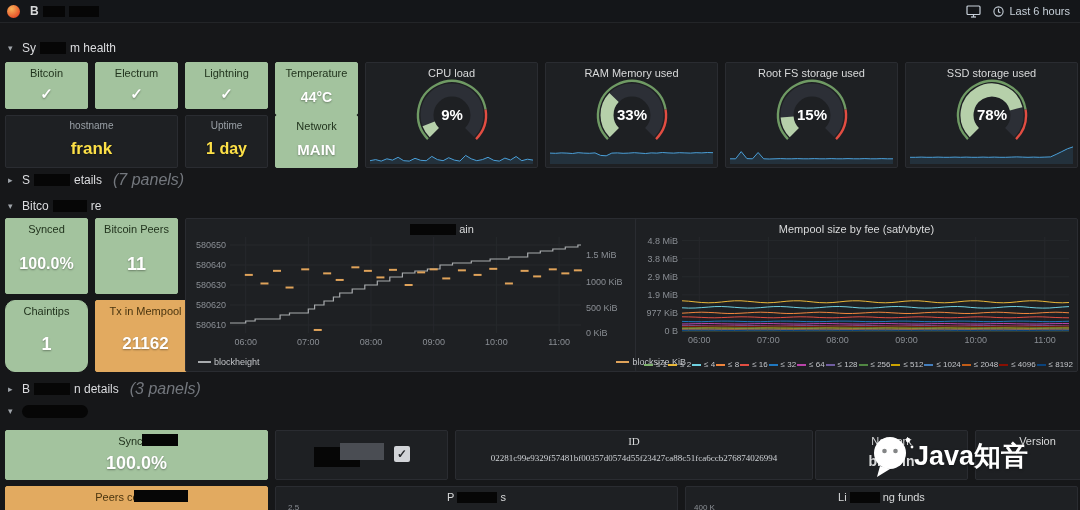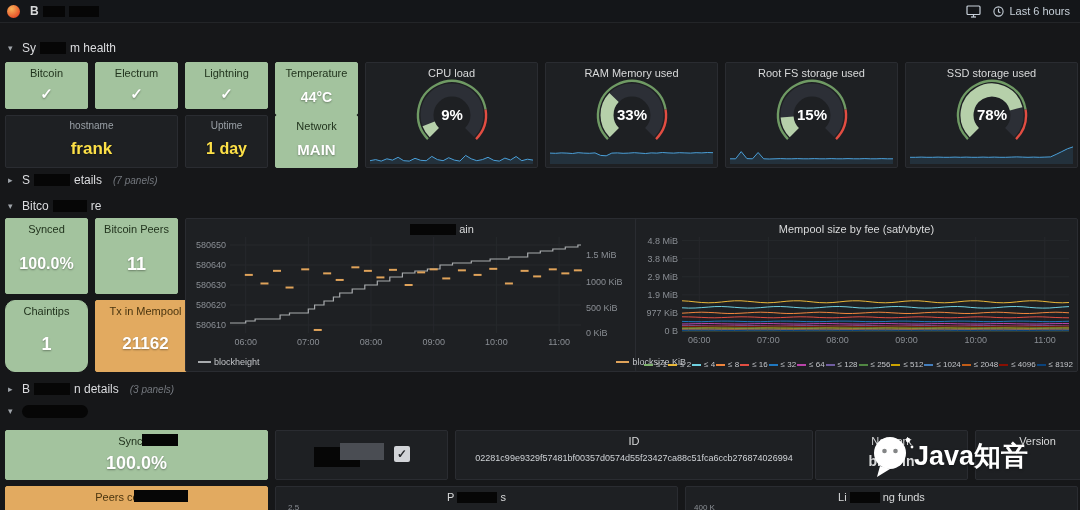--- a/index.html
+++ b/index.html
@@ -11,21 +11,21 @@
   .logo{width:13px;height:13px;border-radius:50%;margin-left:7px;
         background:radial-gradient(circle at 35% 30%,#f9b55a,#e8522a 72%);}
   .tb-title{display:flex;align-items:center;gap:4px;margin-left:10px;font-size:12px;
             font-weight:bold;color:#d8d9da;}
   .tb-right{margin-left:auto;display:flex;align-items:center;gap:12px;padding-right:10px;}
   .tb-btn{display:flex;align-items:center;gap:5px;color:#c7d0d9;font-size:11px;cursor:pointer;}
   
   .rowhead{position:absolute;display:flex;align-items:center;gap:6px;color:#dcdde0;
            font-size:12px;font-weight:500;cursor:pointer;height:16px;}
   .rowhead .caret{color:#9fa4aa;font-size:9px;width:8px;}
-  .rowhead .count{font-size:10px;font-style:italic;color:#73777d;font-weight:400;margin-left:5px;}
+  .rowhead .count{font-size:16px;font-style:italic;color:#73777d;font-weight:400;margin-left:5px;}
   
   .panel{position:absolute;background:#1e2023;border:1px solid #2a2c31;border-radius:2px;
          box-sizing:border-box;}
   .green{background:#a3c39e;border-color:#a3c39e;}
   .orange{background:#e2aa60;border-color:#e2aa60;}
   .stat{display:flex;flex-direction:column;align-items:center;}
   .stat .label{font-size:11px;margin-top:4px;white-space:nowrap;}
   .green .label{color:#22341e;}
   .orange .label{color:#4a350f;}
   .dark .label{color:#9aa0a6;font-size:10px;}
@@ -371,21 +371,21 @@
     <div class="redact abs" style="left:136px;top:3px;width:36px;height:12px;"></div>
     <div class="value" style="font-size:18px;">100.0%</div>
   </div>
 
   <div class="panel dark" style="left:275px;top:430px;width:173px;height:50px;">
     <div class="redact abs" style="left:38px;top:16px;width:46px;height:20px;"></div>
     <div style="position:absolute;left:64px;top:12px;width:44px;height:17px;background:#4a4d53;z-index:4;"></div>
     <div class="checkbox" style="position:absolute;left:118px;top:15px;">✓</div>
   </div>
 
-  <div class="panel dark" style="left:455px;top:430px;width:358px;height:50px;">
+  <div class="panel dark" style="left:455px;top:430px;width:358px;height:50px;font-family:Liberation Serif, serif;">
     <div class="ptitle">
         <span>ID</span>
       </div>
     <div class="bigid">02281c99e9329f57481bf00357d0574d55f23427ca88c51fca6ccb276874026994</div>
   </div>
 
   <div class="panel dark" style="left:815px;top:430px;width:153px;height:50px;">
     <div class="ptitle">
         <span>Network</span>
       </div>

